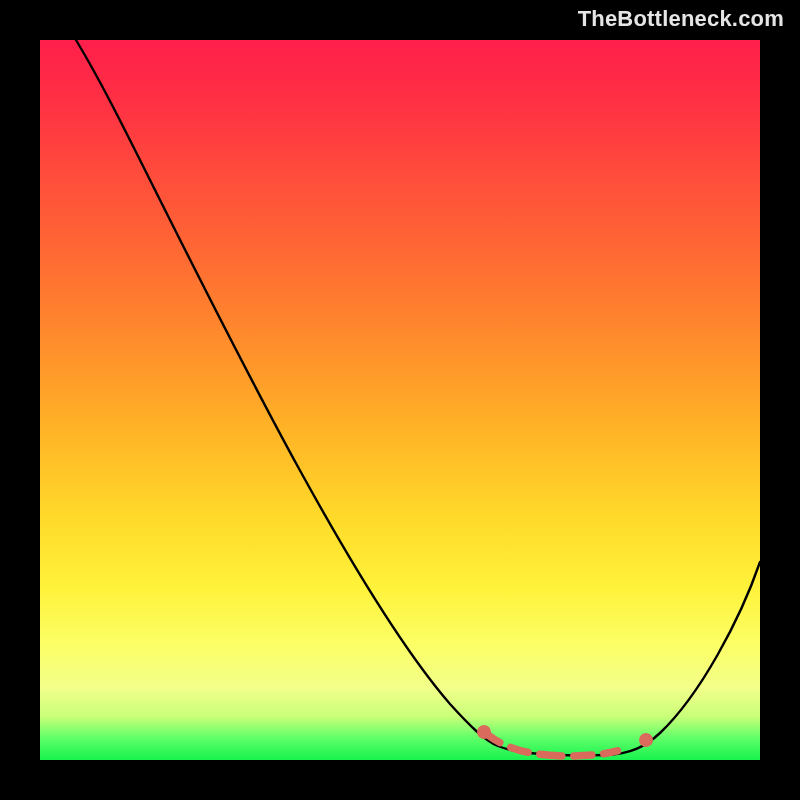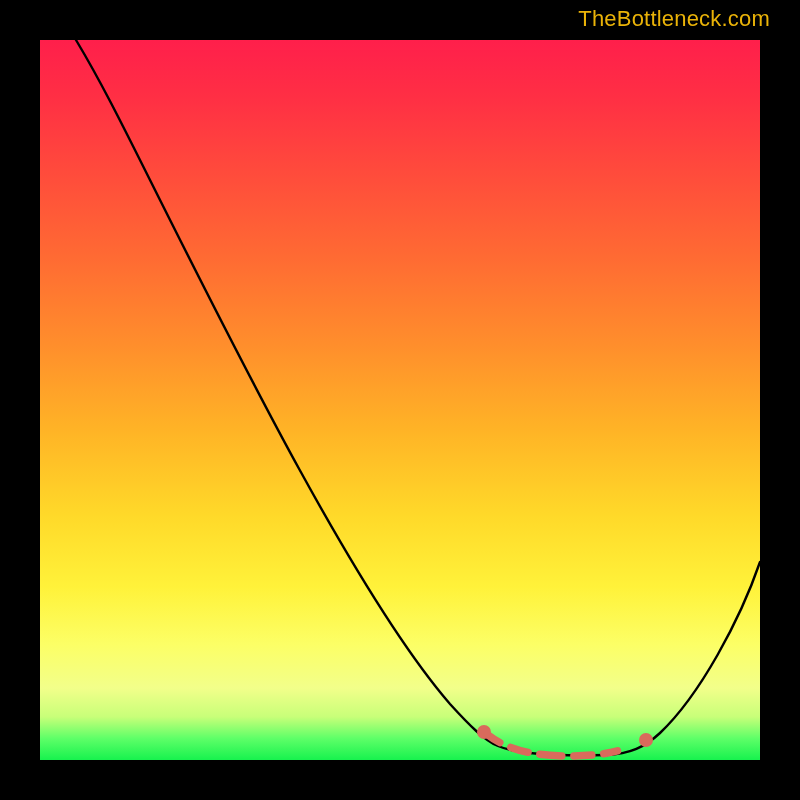--- a/index.html
+++ b/index.html
@@ -35,24 +35,24 @@
       #fcff66 84%,
       #f2ff8a 90%,
       #c8ff79 94%,
       #5eff68 97%,
       #17f24e 100%
     );
   }
   .watermark {
     position: absolute;
     top: 6px;
-    right: 30px;
-    color: #eab308;
+    right: 16px;
+    color: #e5e5e5;
     font-size: 22px;
-    font-weight: 400;
+    font-weight: 700;
     letter-spacing: 0.2px;
     user-select: none;
   }
   svg.curve {
     position: absolute;
     left: 0;
     top: 0;
     width: 720px;
     height: 720px;
     overflow: visible;

